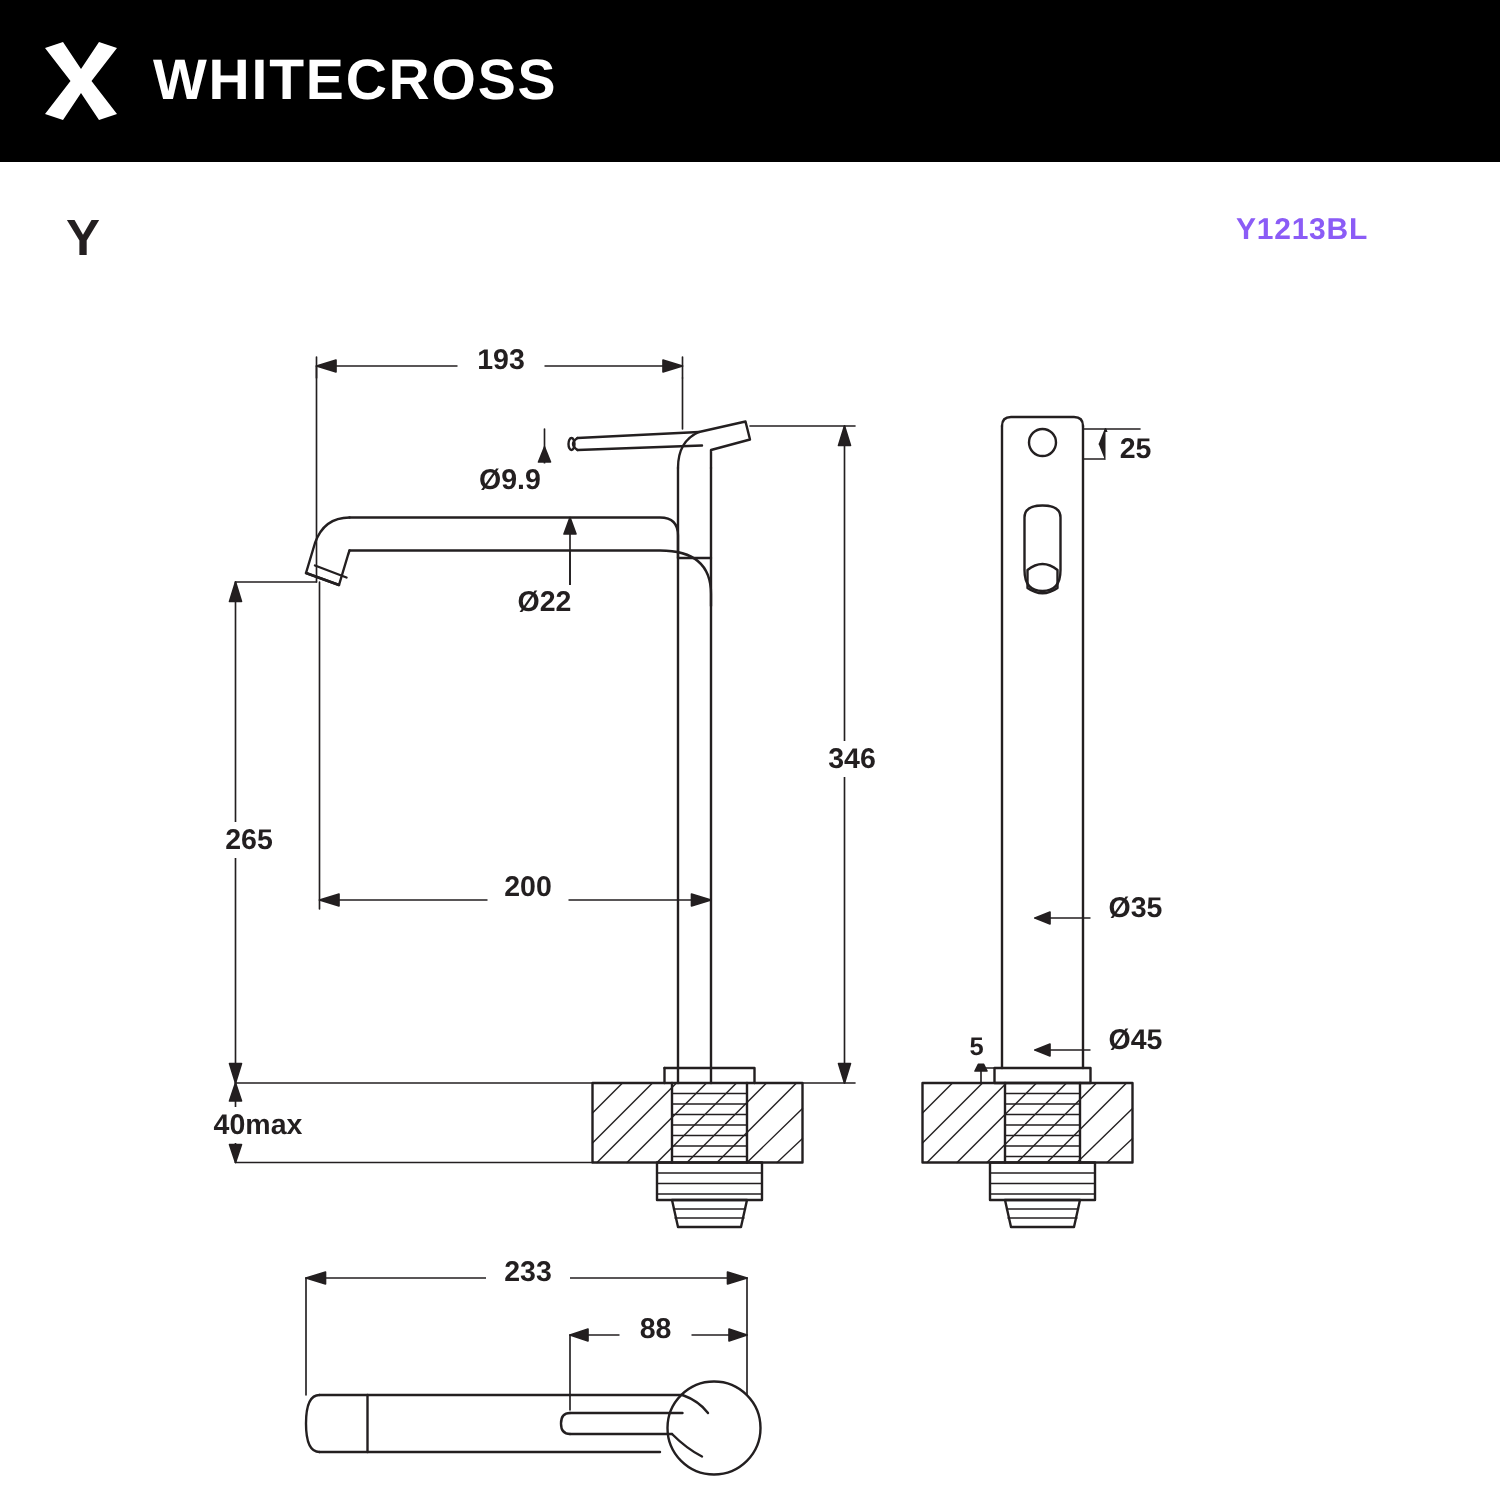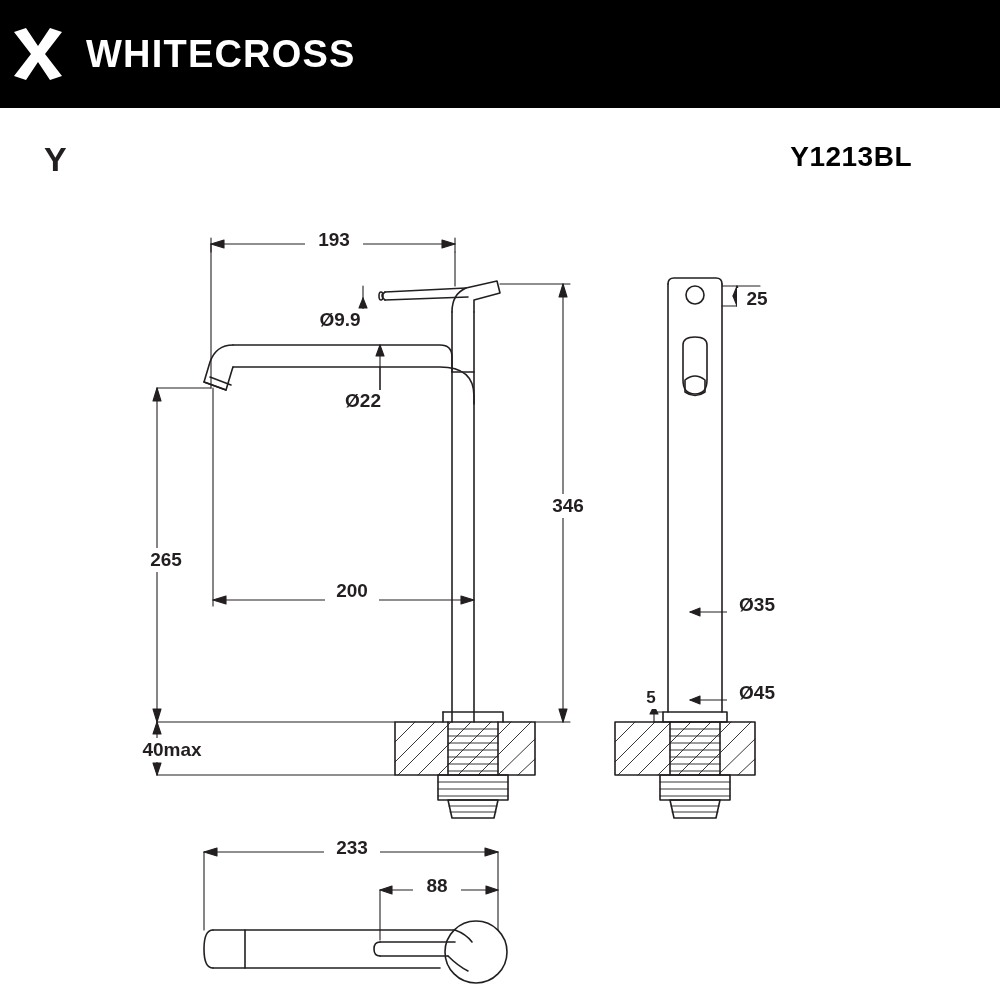--- a/index.html
+++ b/index.html
@@ -23,21 +23,21 @@
   }
   
   .header-bar {
     position: absolute;
     left: 0; top: 0;
     width: 1000px;
     height: 108px;
     background: #000000;
     display: flex;
     align-items: center;
-    padding-left: 10px;
+    padding-left: 26px;
     box-sizing: border-box;
   }
   .logo-mark {
     width: 56px;
     height: 56px;
     position: relative;
     flex: 0 0 auto;
   }
   .brand-name {
     color: #ffffff;
@@ -55,23 +55,23 @@
     top: 142px;
     font-size: 34px;
     font-weight: bold;
     color: #231f20;
     line-height: 1;
   }
   .model-code {
     position: absolute;
     right: 88px;
     top: 143px;
-    font-size: 28px;
-    font-weight: bold;
-    color: #000000;
+    font-size: 20px;
+    font-weight: bold;
+    color: #8b5cf6;
     letter-spacing: 0.5px;
     line-height: 1;
   }
   
   .drawing {
     position: absolute;
     left: 0;
     top: 0;
     width: 1000px;
     height: 1000px;

